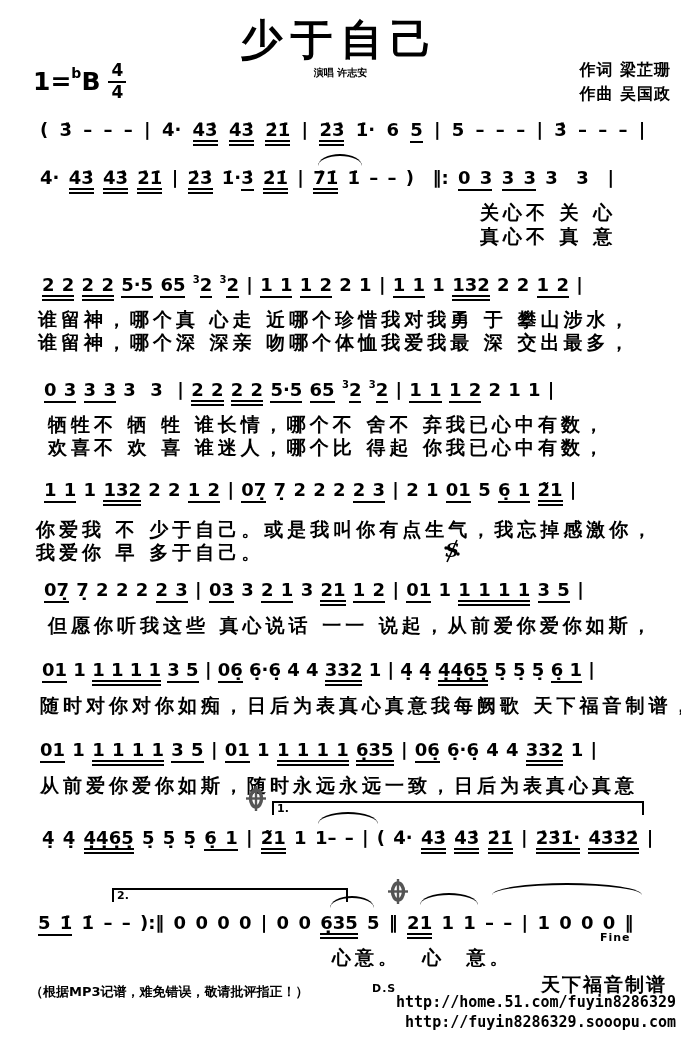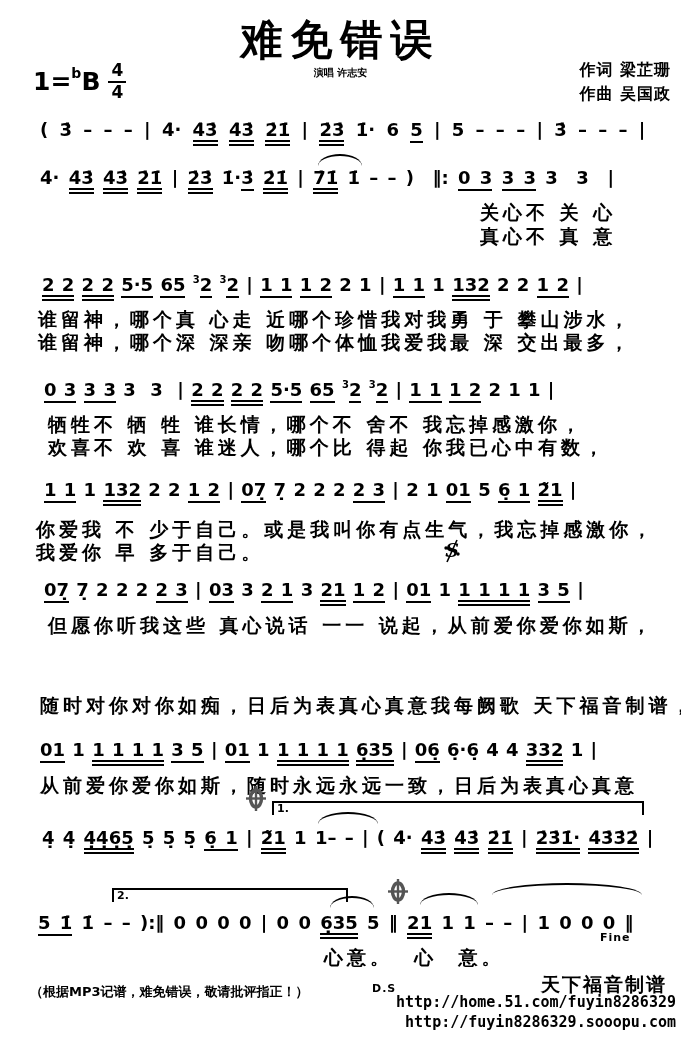--- a/index.html
+++ b/index.html
@@ -39,21 +39,21 @@
   .publisher{position:absolute;right:14px;top:972px;font-size:19px;font-weight:700;letter-spacing:2px;}
   .url{position:absolute;right:5px;font-family:"DejaVu Sans Mono",monospace;
     font-size:15px;font-weight:700;}
   .url.ua{top:993px;}
   .url.ub{top:1013px;}
 </style>
 </head>
 <body>
 
 <div>
-  <div class="title">难免错误</div>
+  <div class="title">少于自己</div>
 
   <div class="keysig">
     <span>1=</span>
       <span class="flat">b</span>
       <span>B</span>
     <span class="timesig">
       <span class="tn">4</span>
       <span class="td">4</span>
     </span>
   </div>
@@ -64,33 +64,34 @@
 
   <div class="score">
       <div class="notes" style="left: 40px; top: 115px; word-spacing: 5px;">( 3̇ – – – | 4̇· <span class="bl2">4̇3̇</span> <span class="bl2">4̇3̇</span> <span class="bl2">2̇1̇</span> | <span class="bl2">2̇3̇</span> 1̇· 6 <span class="bl1">5</span> | 5 – – – | 3̇ – – – |</div>
       <div class="notes" style="left: 40px; top: 163px; word-spacing: 3px;">4̇· <span class="bl2">4̇3̇</span> <span class="bl2">4̇3̇</span> <span class="bl2">2̇1̇</span> | <span class="bl2">2̇3̇</span> 1̇·<span class="bl1">3̇</span> <span class="bl2">2̇1̇</span> | <span class="bl2">7̇1̇</span> 1̇ – – )  ‖: <span class="bl1">0 3</span> <span class="bl1">3 3</span> 3  3  |</div>
       <div class="lyric" style="left: 480px; top: 200px;">关心不 关 心</div>
       <div class="lyric" style="left: 480px; top: 224px;">真心不 真 意</div>
       <div class="notes" style="left: 42px; top: 265px; word-spacing: 1px;"><span class="bl2">2 2</span> <span class="bl2">2 2</span> <span class="bl1">5·5</span> <span class="bl1">65</span> <span class="gr">3</span><span class="bl1">2</span> <span class="gr">3</span><span class="bl1">2</span> | <span class="bl1">1 1</span> <span class="bl1">1 2</span> 2 1 | <span class="bl1">1 1</span> 1 <span class="bl2">132</span> 2 2 <span class="bl1">1 2</span> |</div>
       <div class="lyric" style="left: 38px; top: 307px;">谁留神，哪个真 心走 近哪个珍惜我对我勇 于 攀山涉水，</div>
       <div class="lyric" style="left: 38px; top: 330px;">谁留神，哪个深 深亲 吻哪个体恤我爱我最 深 交出最多，</div>
       <div class="notes" style="left: 44px; top: 370px; word-spacing: 1px;"><span class="bl1">0 3</span> <span class="bl1">3 3</span> 3  3  | <span class="bl2">2 2</span> <span class="bl2">2 2</span> <span class="bl1">5·5</span> <span class="bl1">65</span> <span class="gr">3</span><span class="bl1">2</span> <span class="gr">3</span><span class="bl1">2</span> | <span class="bl1">1 1</span> <span class="bl1">1 2</span> 2 1 1 |</div>
-      <div class="lyric" style="left: 48px; top: 412px;">牺牲不 牺 牲 谁长情，哪个不 舍不 我忘掉感激你，</div>
+      <div class="lyric" style="left: 48px; top: 412px;">牺牲不 牺 牲 谁长情，哪个不 舍不 弃我已心中有数，</div>
       <div class="lyric" style="left: 48px; top: 435px;">欢喜不 欢 喜 谁迷人，哪个比 得起 你我已心中有数，</div>
       <div class="notes" style="left: 44px; top: 475px; word-spacing: 1px;"><span class="bl1">1 1</span> 1 <span class="bl2">132</span> 2 2 <span class="bl1">1 2</span> | <span class="bl1">07̣</span> 7̣ 2 2 2 <span class="bl1">2 3</span> | 2 1 <span class="bl1">01</span> 5 <span class="bl1">6̣ 1</span> <span class="bl2">2̃1</span> |</div>
       <div class="lyric" style="left: 36px; top: 517px;">你爱我 不 少于自己。或是我叫你有点生气，我忘掉感激你，</div>
       <div class="lyric" style="left: 36px; top: 540px;">我爱你 早 多于自己。</div>
       <div class="notes" style="left: 44px; top: 575px; word-spacing: 1px;"><span class="bl1">07̣</span> 7̣ 2 2 2 <span class="bl1">2 3</span> | <span class="bl1">03</span> 3 <span class="bl1">2 1</span> 3 <span class="bl2">21</span> <span class="bl1">1 2</span> | <span class="bl1">01</span> 1 <span class="bl2">1 1 1 1</span> <span class="bl1">3 5</span> |</div>
       <div class="lyric" style="left: 48px; top: 613px;">但愿你听我这些 真心说话 一一 说起，从前爱你爱你如斯，</div>
+      <div class="notes" style="left: 42px; top: 655px; word-spacing: 0px;"><span class="bl1">01</span> 1 <span class="bl2">1 1 1 1</span> <span class="bl1">3 5</span> | <span class="bl1">06̣</span> 6̣·6̣ 4 4 <span class="bl2">332</span> 1 | 4̣ 4̣ <span class="bl2">4̣4̣6̣5̣</span> 5̣ 5̣ 5̣ <span class="bl1">6̣ 1</span> |</div>
       <div class="lyric" style="left: 40px; top: 693px;">随时对你对你如痴，日后为表真心真意我每阙歌 天下福音制谱，</div>
       <div class="notes" style="left: 40px; top: 735px; word-spacing: 1px;"><span class="bl1">01</span> 1 <span class="bl2">1 1 1 1</span> <span class="bl1">3 5</span> | <span class="bl1">01</span> 1 <span class="bl2">1 1 1 1</span> <span class="bl2">6̣35</span> | <span class="bl1">06̣</span> 6̣·6̣ 4 4 <span class="bl2">332</span> 1 |</div>
       <div class="lyric" style="left: 40px; top: 773px;">从前爱你爱你如斯，随时永远永远一致，日后为表真心真意</div>
       <div class="notes" style="left: 42px; top: 823px; word-spacing: 2px;">4̣ 4̣ <span class="bl2">4̣4̣6̣5̣</span> 5̣ 5̣ 5̣ <span class="bl1">6̣ 1</span> | <span class="bl2">2̃1</span> 1 1– – | ( 4̇· <span class="bl2">4̇3̇</span> <span class="bl2">4̇3̇</span> <span class="bl2">2̇1̇</span> | <span class="bl2">2̇3̇1̇·</span> <span class="bl2">4̇3̇3̇2̇</span> |</div>
       <div class="notes" style="left: 38px; top: 908px; word-spacing: 3px;"><span class="bl1">5 1̇</span> 1̇ – – ):‖ 0 0 0 0 | 0 0 <span class="bl2">6̣35</span> 5 ‖ <span class="bl2">21</span> 1 1 – – | 1 0 0 0 ‖</div>
-      <div class="lyric" style="left: 324px; top: 945px;">心意。  心  意。</div>
+      <div class="lyric" style="left: 332px; top: 945px;">心意。  心  意。</div>
       <div class="arc" style="width: 44px; position: absolute; left: 318px; top: 154px;"></div>
       <span class="segno" style="position: absolute; left: 444px; top: 538px;"><svg width="16" height="26" viewBox="0 0 16 26">
           <text x="8" y="19" text-anchor="middle" font-size="19" font-weight="bold" font-style="italic" fill="#000" font-family="DejaVu Serif,serif">S</text>
           <line x1="3" y1="24" x2="13" y2="2" stroke="#000" stroke-width="1.6"></line>
           <circle cx="2" cy="10" r="1.7" fill="#000"></circle>
           <circle cx="14" cy="16" r="1.7" fill="#000"></circle>
         </svg></span>
       <span class="coda" style="position: absolute; left: 246px; top: 786px;"><svg width="20" height="25" viewBox="0 0 20 25">
           <ellipse cx="10" cy="12.5" rx="5.5" ry="8.5" fill="none" stroke="#555" stroke-width="3.4"></ellipse>
           <line x1="10" y1="0" x2="10" y2="25" stroke="#555" stroke-width="2.4"></line>

